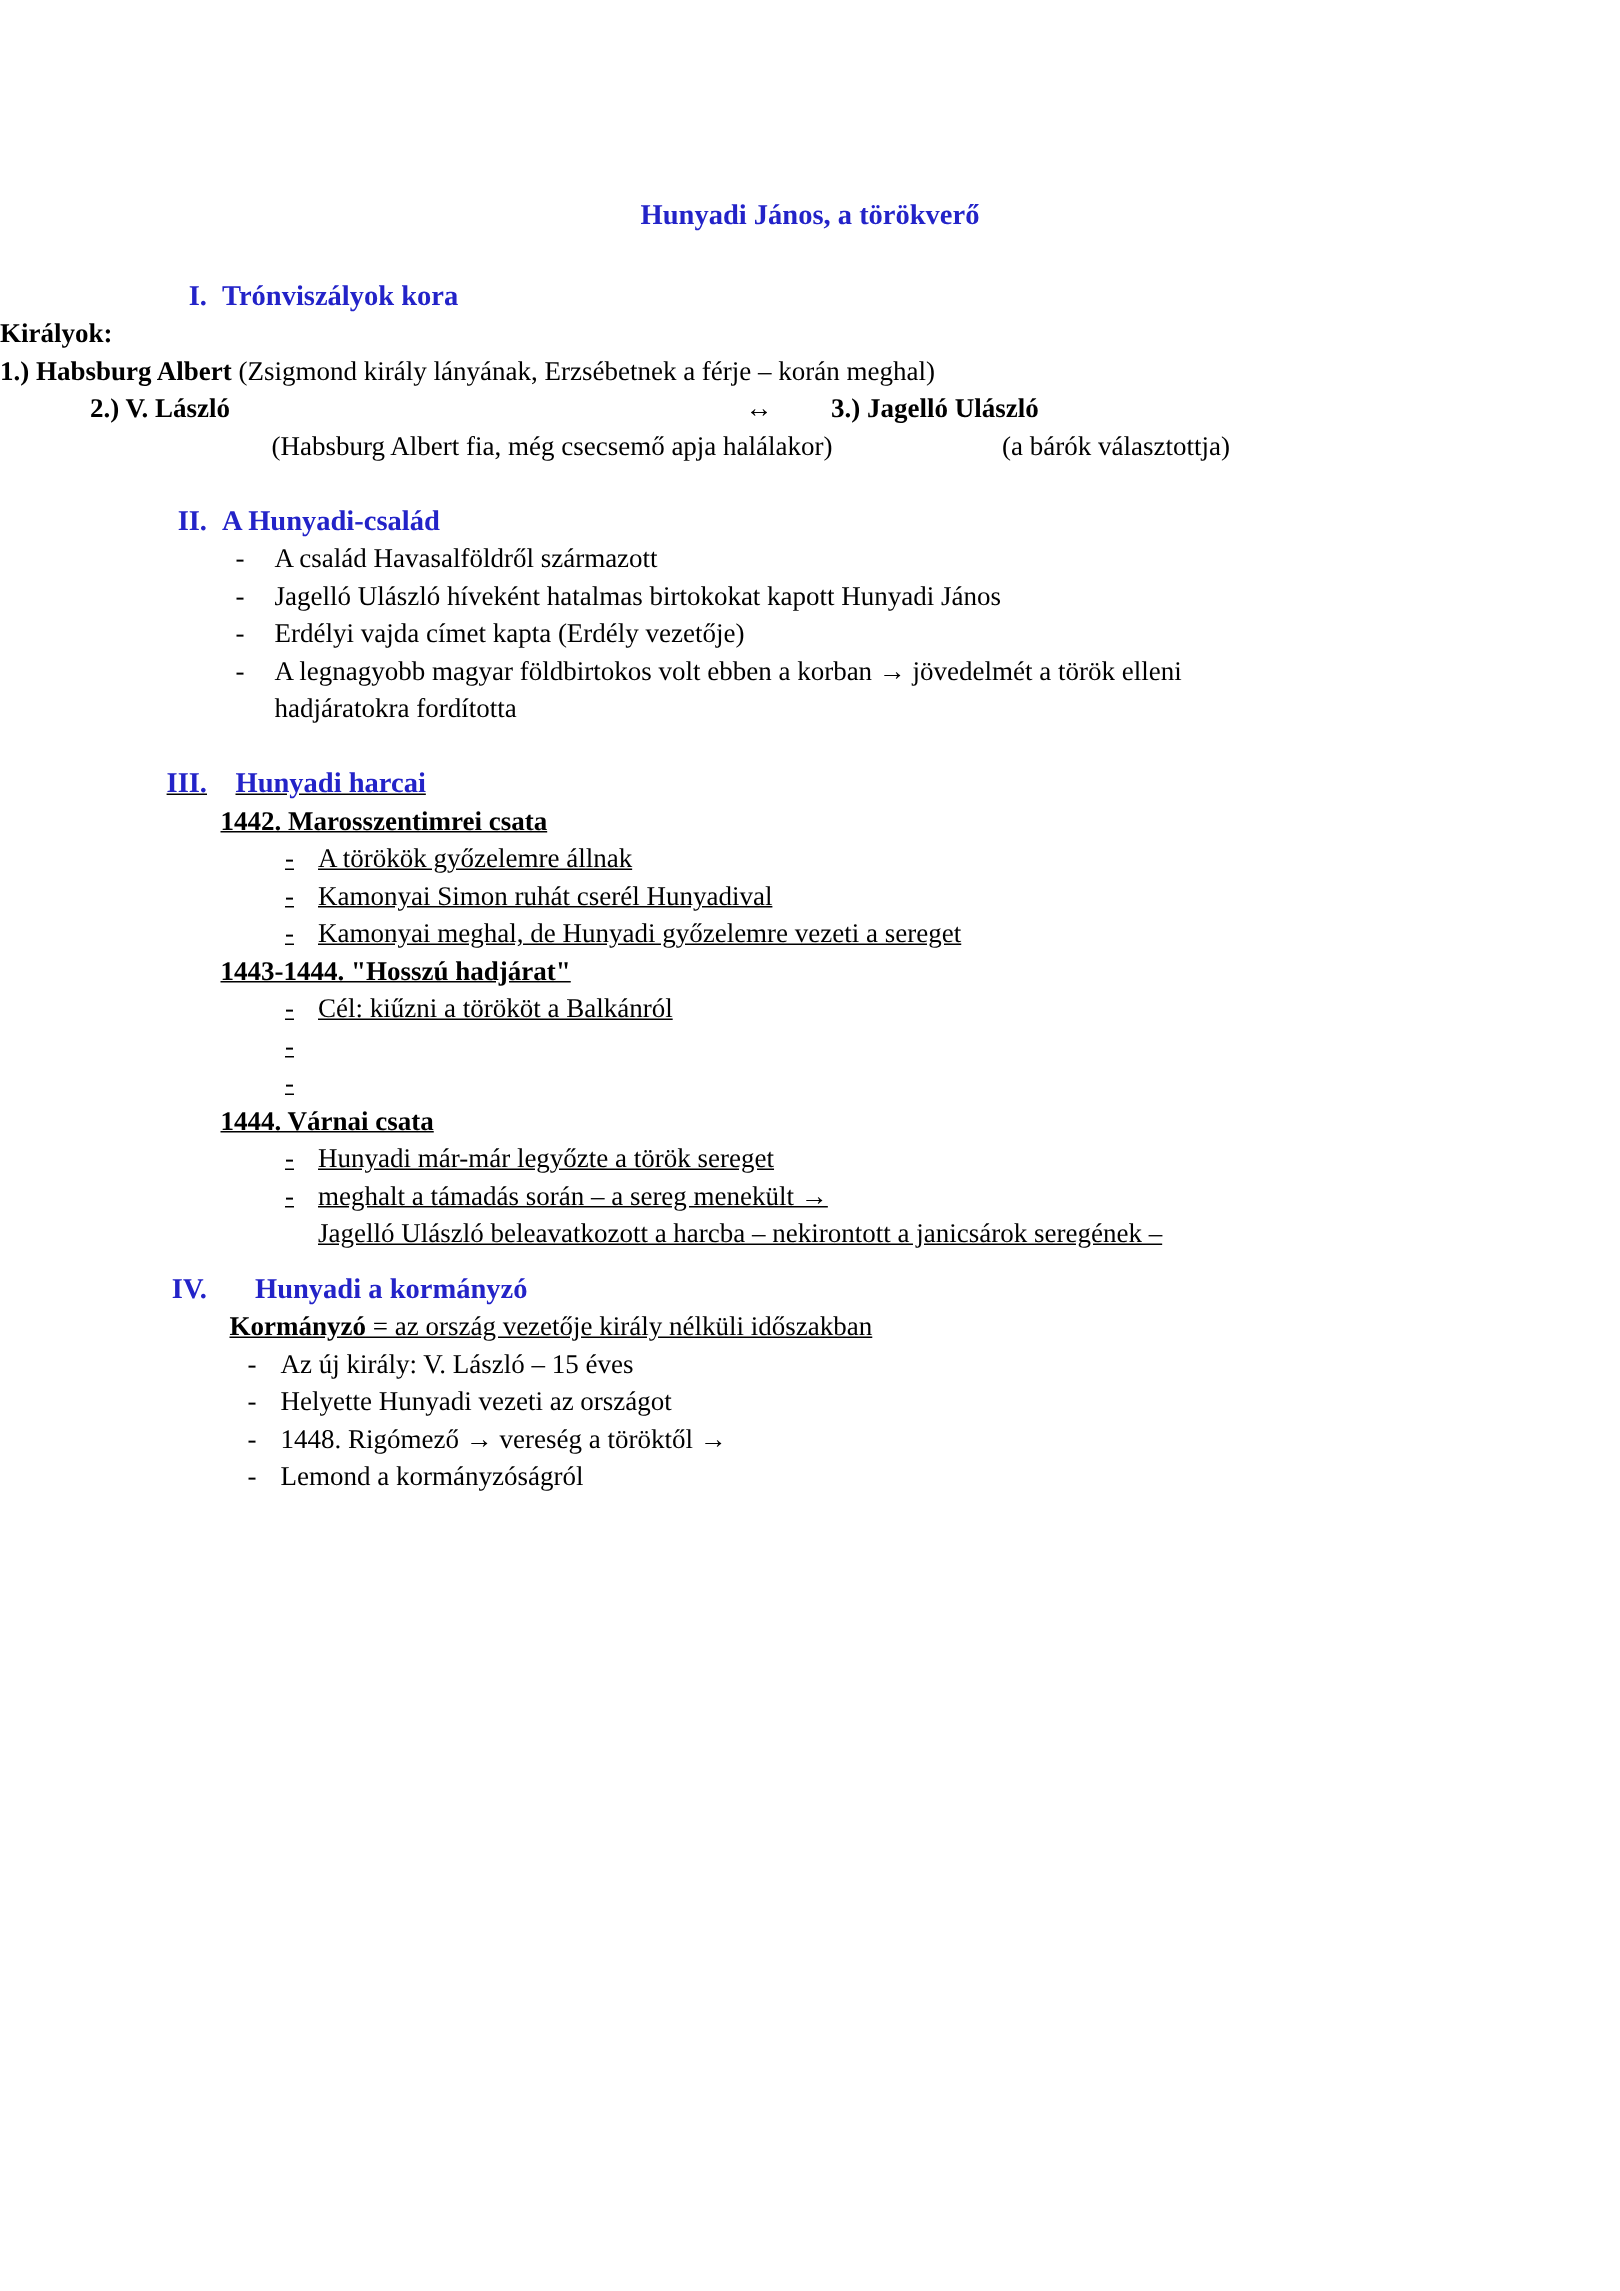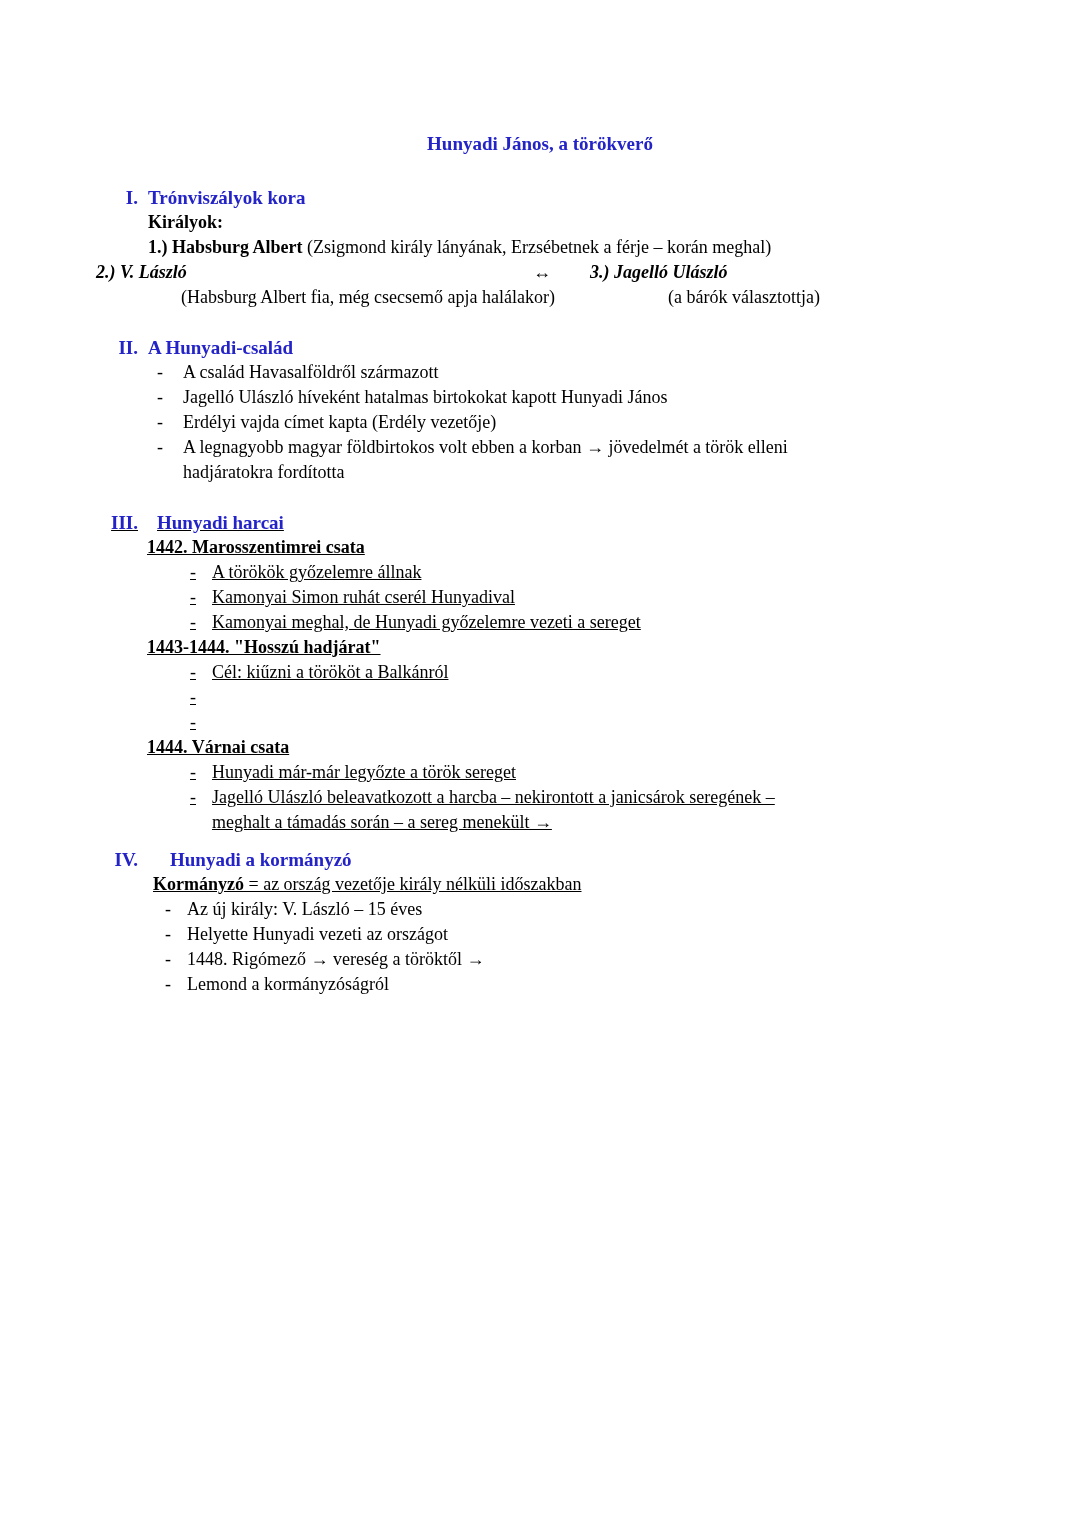--- a/index.html
+++ b/index.html
@@ -32,22 +32,22 @@
   .stitle.g4 { padding-left: 32px; }
 
   .sec1 { margin-top: 29px; }
   .sec2 { margin-top: 25px; }
   .sec3 { margin-top: 25px; text-decoration: underline; }
   .sec4 { margin-top: 12px; }
 
   .b { font-weight: bold; }
 
   
-  .s1line { margin-left: 148px; }
-  .kingsrow { position: relative; margin-left: 96px; height: 25px; font-style: italic; }
+  .s1line { }
+  .kingsrow { position: relative; margin-left: 60px; height: 25px; }
   .kingsrow .arrow { position: absolute; left: 437px; top: 0; }
   .kingsrow .king3 { position: absolute; left: 494px; top: 0; }
   .notesrow { position: relative; margin-left: 148px; height: 25px; }
   .notesrow .note2 { position: absolute; left: 33px; top: 0; text-align: right; }
   .notesrow .note3 { position: absolute; left: 520px; top: 0; }
 
   
   .bullet { display: flex; }
   .bullet .dash { flex: 0 0 auto; }
   .bline { display: block; }
@@ -167,22 +167,22 @@
     <div class="battlehead">1444. Várnai csata</div>
     <div class="bullet s3bullet">
       <span class="dash">-</span>
       <span class="btext">
           <span class="bline">Hunyadi már-már legyőzte a török sereget</span>
         </span>
     </div>
     <div class="bullet s3bullet">
       <span class="dash">-</span>
       <span class="btext">
+          <span class="bline">meghalt a támadás során – a sereg menekült  →</span>
           <span class="bline">Jagelló Ulászló beleavatkozott a harcba – nekirontott a janicsárok seregének –</span>
-          <span class="bline">meghalt a támadás során – a sereg menekült  →</span>
         </span>
     </div>
   </section>
 
   <section class="sec4">
     <div class="shead">
       <span class="num">IV.</span>
       <span class="stitle g4">Hunyadi a kormányzó</span>
     </div>
     <div class="defline">

